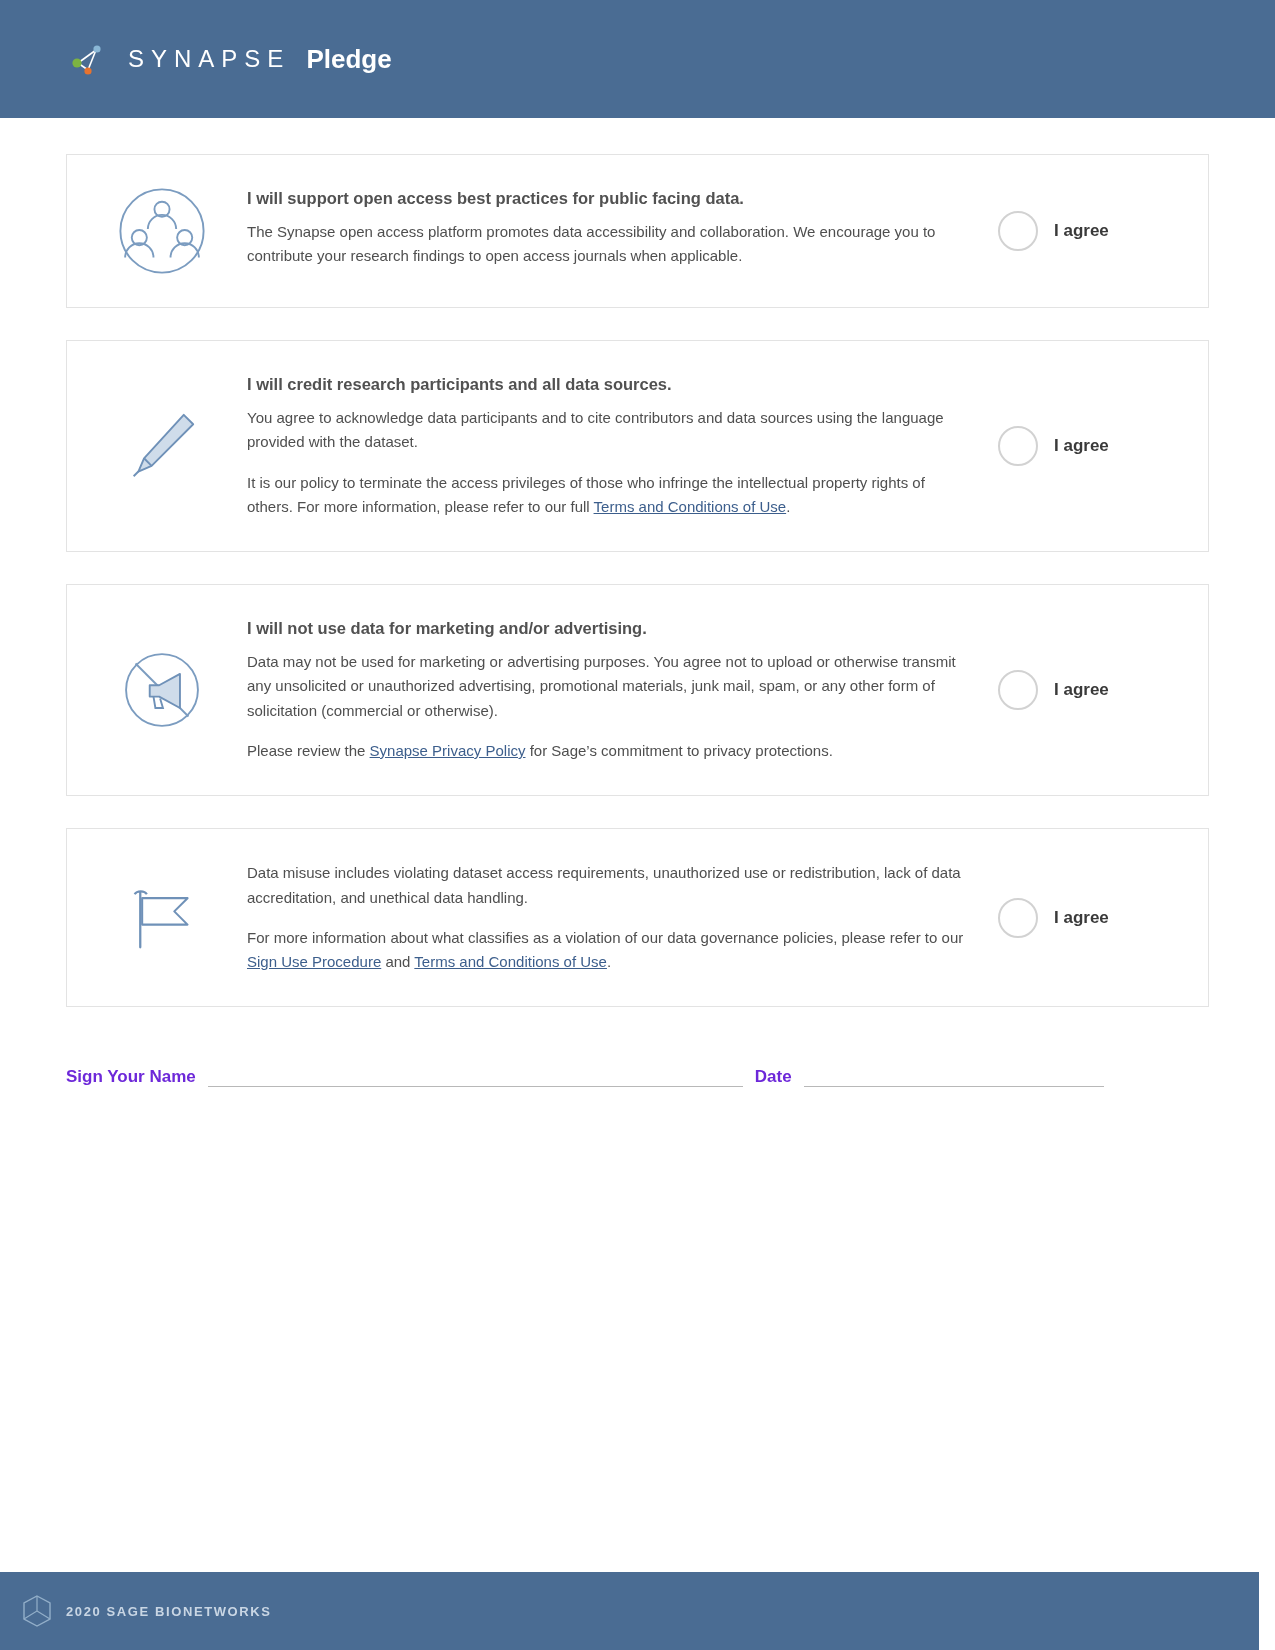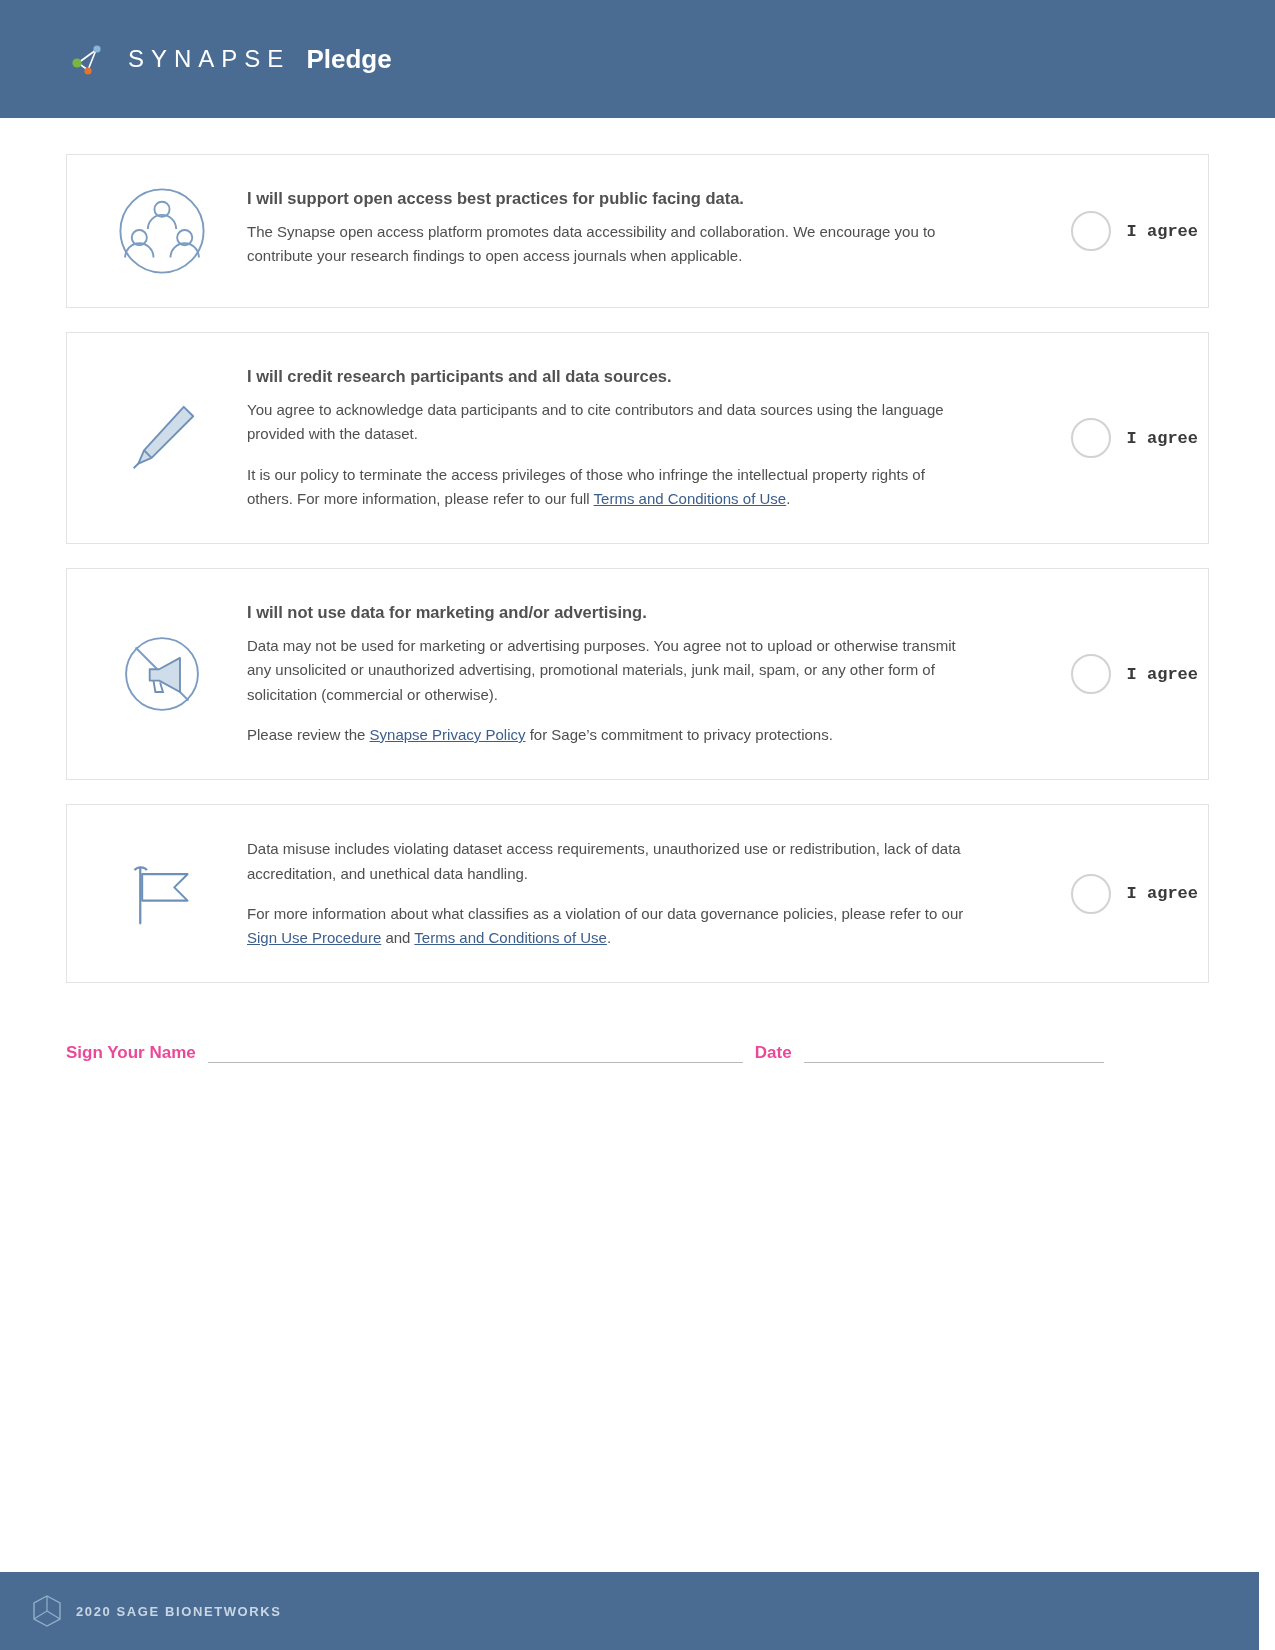--- a/index.html
+++ b/index.html
@@ -40,21 +40,21 @@
   
   .page {
     padding: 36px 66px 0 66px;
   }
 
   .card {
     border: 1px solid #e3e3e3;
     background: #ffffff;
     display: flex;
     align-items: stretch;
-    margin-bottom: 24px;
+    margin-bottom: 32px;
     min-height: 150px;
     padding: 24px 0;
   }
   .card-icon {
     flex: 0 0 180px;
     display: flex;
     align-items: center;
     justify-content: center;
     padding-left: 10px;
   }
@@ -78,24 +78,23 @@
   .card-para:last-child { margin-bottom: 0; }
   a.doc-link {
     color: #3c5e8c;
     font-weight: normal;
     text-decoration: underline;
   }
   .card-agree {
     flex: 0 0 210px;
     display: flex;
     align-items: center;
-    justify-content: flex-end;
+    justify-content: flex-start;
     gap: 16px;
     padding-right: 10px;
-    font-family: Liberation Mono, monospace;
   }
   .radio {
     width: 40px;
     height: 40px;
     border: 2px solid #d2d2d2;
     border-radius: 50%;
     flex: 0 0 auto;
     background: #fff;
   }
   .agree-label {
@@ -107,40 +106,40 @@
   
   .sign-row {
     display: flex;
     align-items: flex-end;
     margin-top: 58px;
     padding: 0 66px;
   }
   .sign-label {
     font-size: 17px;
     font-weight: bold;
-    color: #ec4899;
+    color: #6d28d9;
     white-space: nowrap;
   }
   .sign-line {
     border-bottom: 1px solid #b8b8b8;
     height: 22px;
     margin: 0 12px;
   }
   .sign-line.name { width: 535px; }
   .sign-line.date { width: 300px; margin-right: 0; }
 
   
   .footer {
     position: absolute;
     left: 0; right: 16px; bottom: 0;
     height: 78px;
     background: #4a6c93;
     display: flex;
     align-items: center;
-    padding-left: 32px;
+    padding-left: 22px;
   }
   .footer-mark { width: 30px; height: 34px; margin-right: 14px; }
   .footer-text {
     color: #c9d6e4;
     font-size: 13px;
     letter-spacing: 1.6px;
     font-weight: bold;
   }
 
   svg { display: block; }

